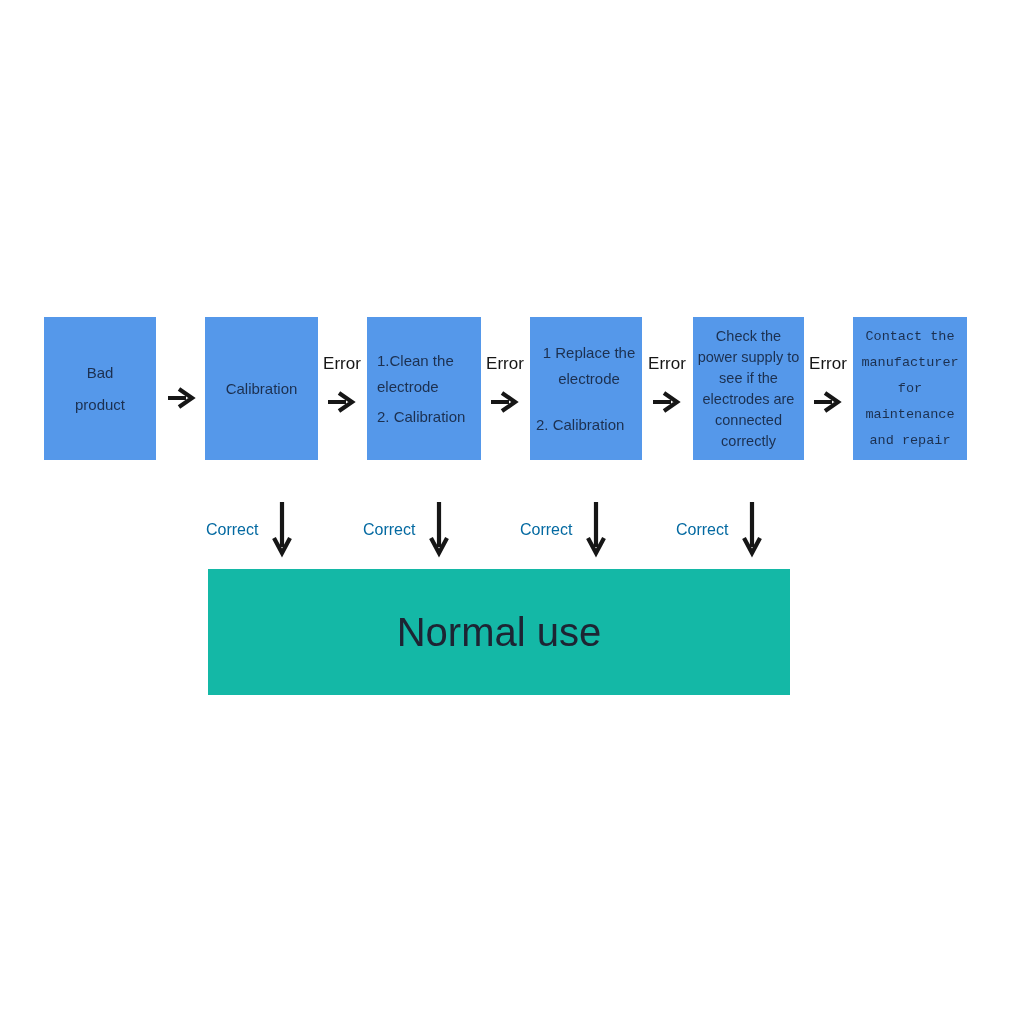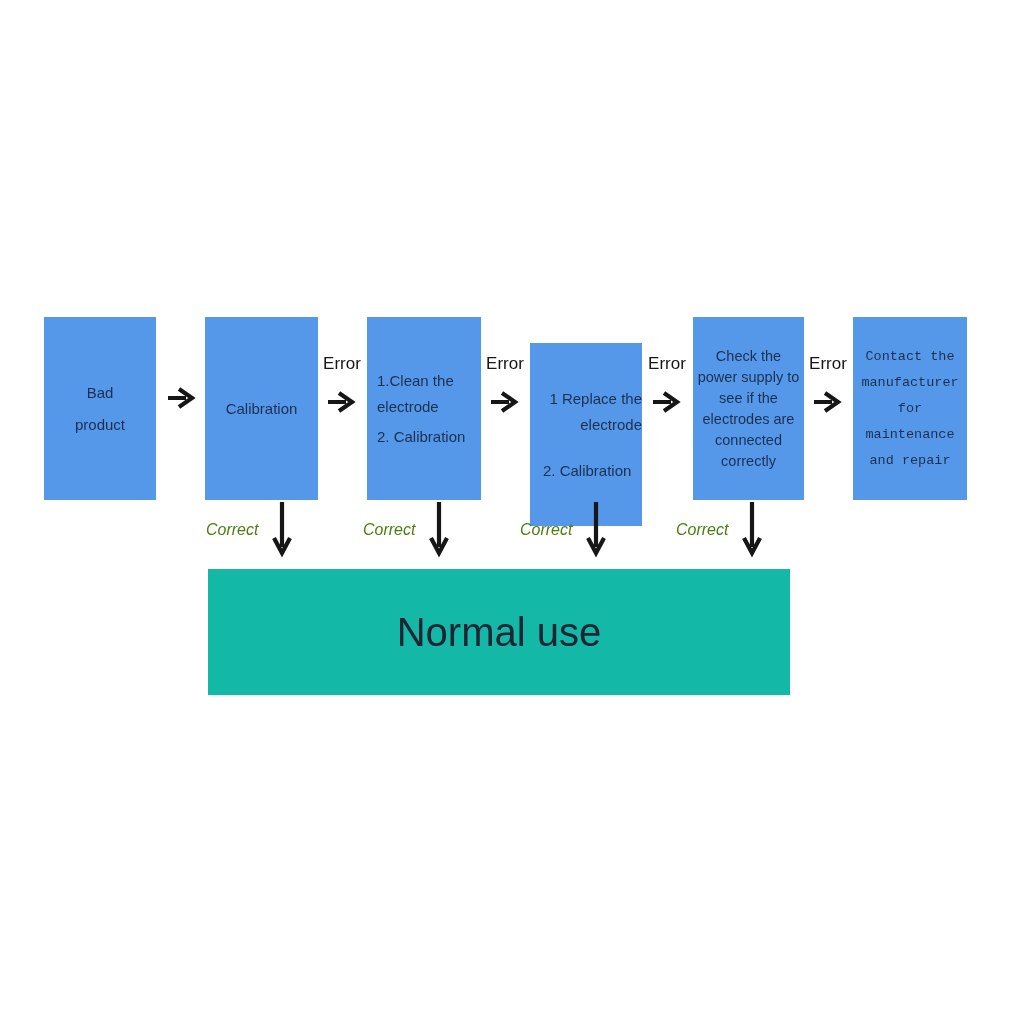--- a/index.html
+++ b/index.html
@@ -11,36 +11,36 @@
   .canvas {
     position: relative;
     width: 1010px;
     height: 1010px;
     background: #ffffff;
     overflow: hidden;
   }
   .box {
     position: absolute;
     top: 317px;
-    height: 183px;
+    height: 143px;
     background: #5598ea;
     color: #1c3050;
     display: flex;
     flex-direction: column;
     align-items: center;
     justify-content: center;
     text-align: center;
     font-size: 15px;
     line-height: 26px;
     box-sizing: border-box;
   }
   .box-1 { left: 44px;  width: 112px; gap: 6px; }
   .box-2 { left: 205px; width: 113px; }
   .box-3 { left: 367px; width: 114px; align-items: flex-start; text-align: left; padding-left: 10px; gap: 4px; }
-  .box-4 { left: 530px; width: 112px; align-items: flex-start; text-align: right; padding-left: 13px; gap: 20px; margin-top: 26px; }
+  .box-4 { left: 530px; width: 112px; align-items: flex-start; text-align: center; padding-left: 6px; gap: 20px; }
   .box-5 { left: 693px; width: 111px; font-size: 14.5px; line-height: 21px; padding: 0 3px; }
   .box-6 { left: 853px; width: 114px; font-size: 13.5px; line-height: 26px; padding: 0 9px; font-family: Liberation Mono, monospace; }
 
   .hconn {
     position: absolute;
     width: 56px;
     display: flex;
     flex-direction: column;
     align-items: center;
     gap: 16px;
@@ -66,23 +66,22 @@
     align-items: center;
     gap: 12px;
     color: #161616;
   }
   .vconn-1 { left: 206px; }
   .vconn-2 { left: 363px; }
   .vconn-3 { left: 520px; }
   .vconn-4 { left: 676px; }
   .correct-label {
     font-size: 16px;
-    color: #4d7c0f;
+    color: #0369a1;
     white-space: nowrap;
-    font-style: italic;
   }
 
   .result-box {
     position: absolute;
     left: 208px;
     top: 569px;
     width: 582px;
     height: 126px;
     background: #14b8a6;
     color: #1d2433;

